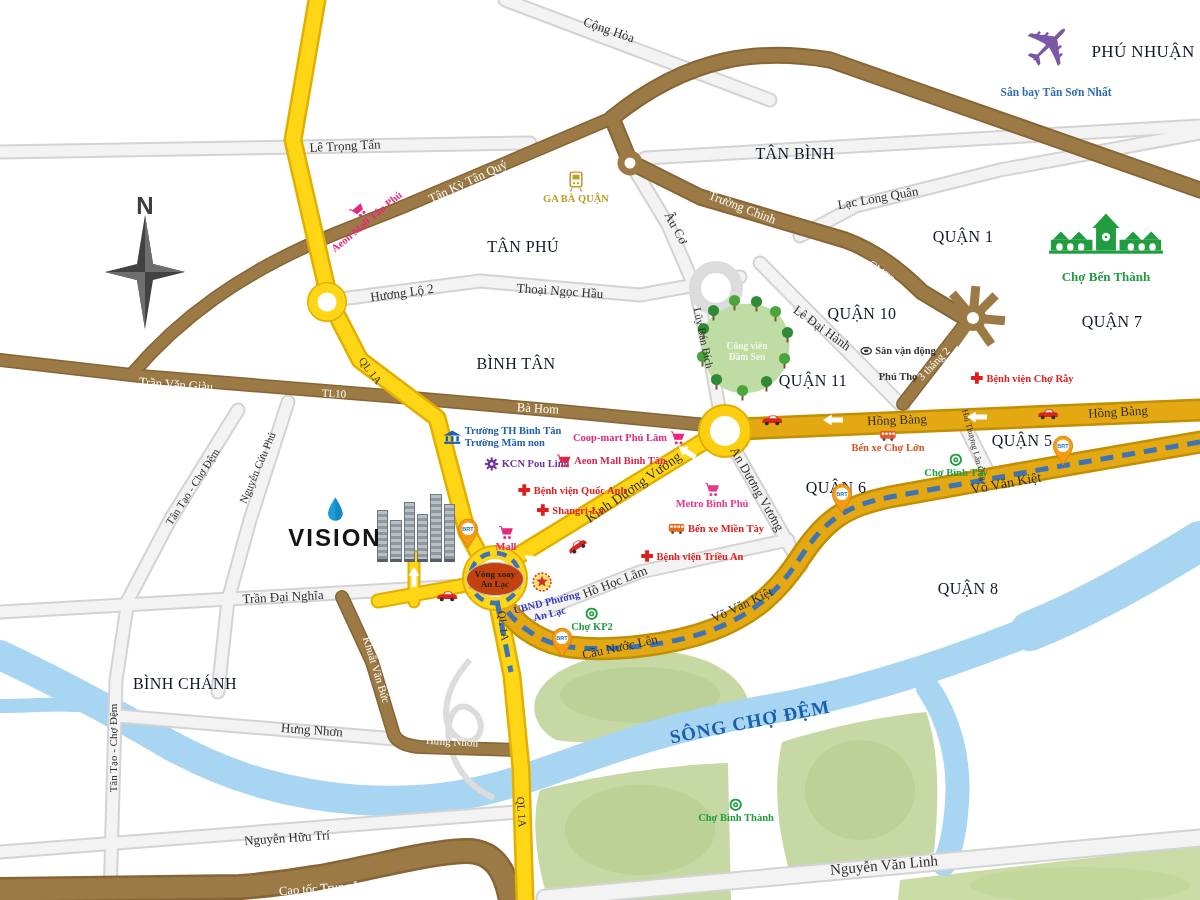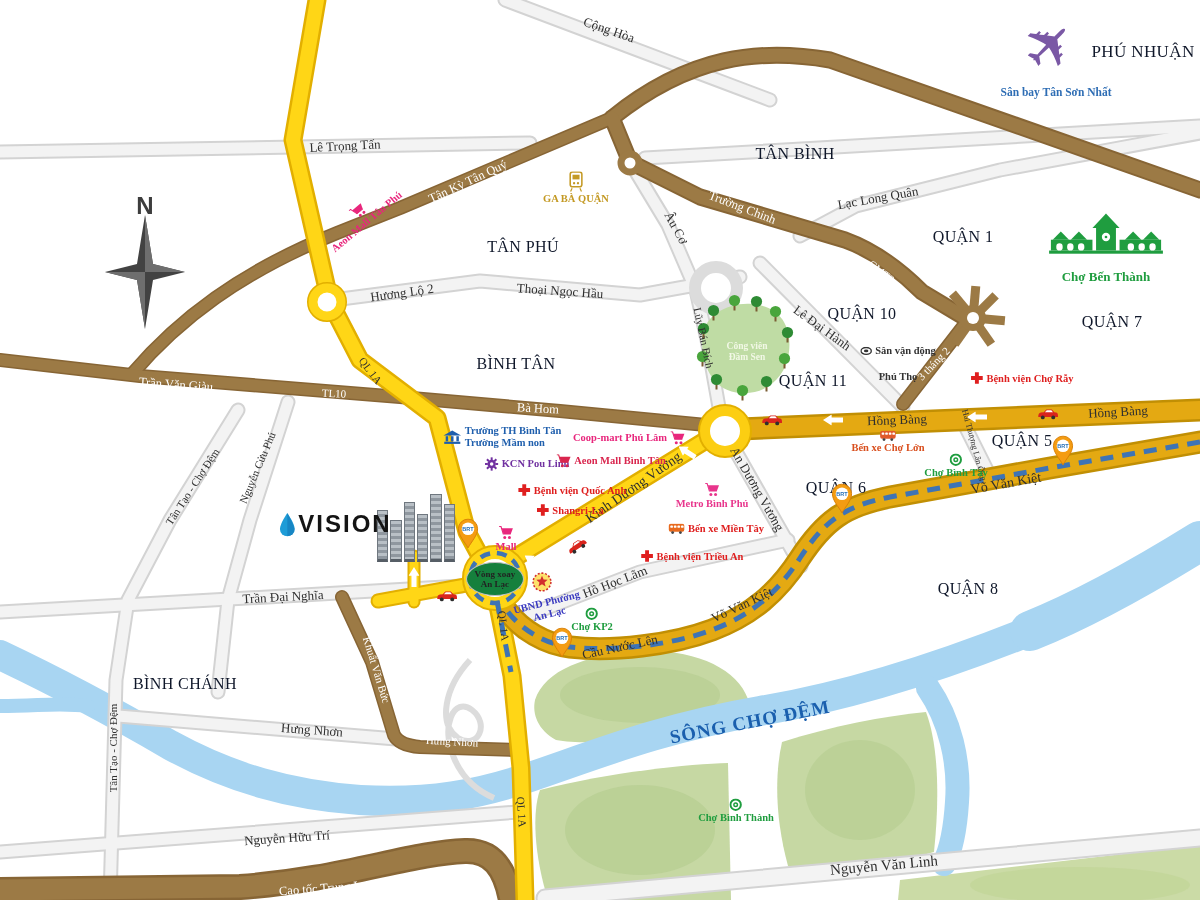--- a/index.html
+++ b/index.html
@@ -40,25 +40,25 @@
   .pin svg{display:block;}
   .pintxt{position:absolute;left:50%;top:10.5px;transform:translate(-50%,-50%);
           font-family:"Liberation Sans",sans-serif;font-weight:700;font-size:5.5px;color:#2670B8;}
   .plane{position:absolute;left:1050px;top:46px;font-size:62px;color:#7A58A5;
          transform:translate(-50%,-50%) rotate(-45deg);font-family:"DejaVu Sans",sans-serif;line-height:1;}
   .towers{position:absolute;left:377px;top:496px;width:78px;height:66px;
           display:flex;align-items:flex-end;gap:2px;}
   .towers i{flex:1;background:repeating-linear-gradient(180deg,#b9c0c6 0 3px,#8f979f 3px 6px);
             border:1px solid #6f777f;border-bottom:3px solid #565e66;}
   .vision{position:absolute;left:335px;top:524px;transform:translate(-50%,-50%);
-          display:flex;flex-direction:row;align-items:center;gap:2px;}
+          display:flex;flex-direction:column;align-items:center;gap:2px;}
   .vision .vtxt{font-family:"Liberation Sans",sans-serif;font-weight:800;font-size:24px;
                 letter-spacing:2px;color:#141414;}
   .vx{position:absolute;left:495px;top:579px;width:56px;height:32px;transform:translate(-50%,-50%);
-      background:#15803d;border:1px solid #c0c0c0;border-radius:50%;display:flex;flex-direction:column;
+      background:#c2410c;border:1px solid #c0c0c0;border-radius:50%;display:flex;flex-direction:column;
       align-items:center;justify-content:center;font-size:9px;font-weight:bold;color:#222;line-height:1.15;}
   .nlbl{position:absolute;left:145px;top:206px;transform:translate(-50%,-50%);
         font-family:"Liberation Sans",sans-serif;font-weight:bold;font-size:24px;color:#3d3d3d;}
   .damsen{position:absolute;left:747px;top:352px;transform:translate(-50%,-50%);
           display:flex;flex-direction:column;align-items:center;font-size:9.5px;font-weight:bold;
           color:#F2F8E6;line-height:1.2;}
 </style>
 </head>
 <body>
 

